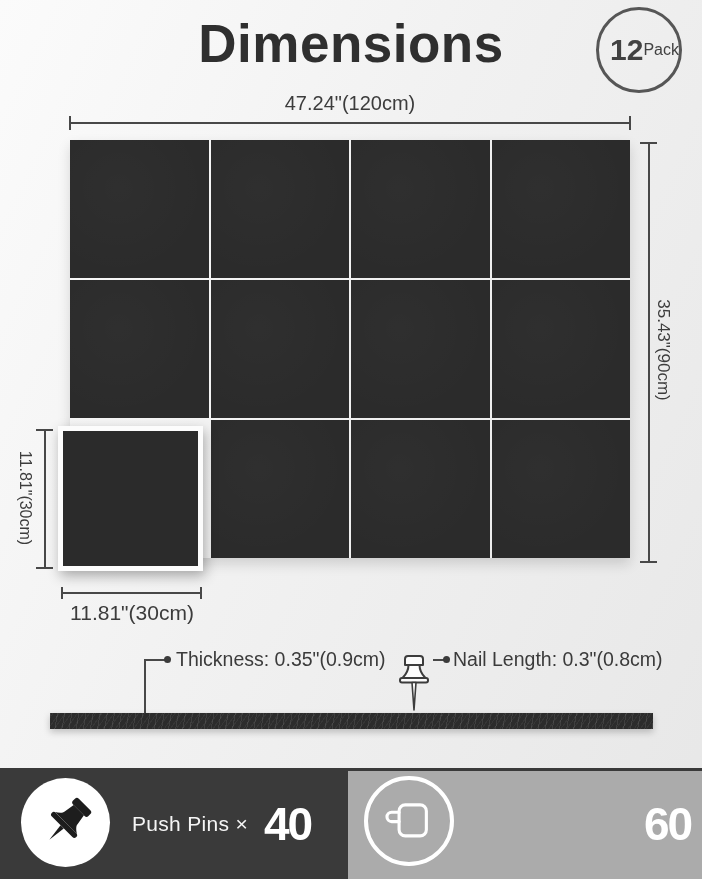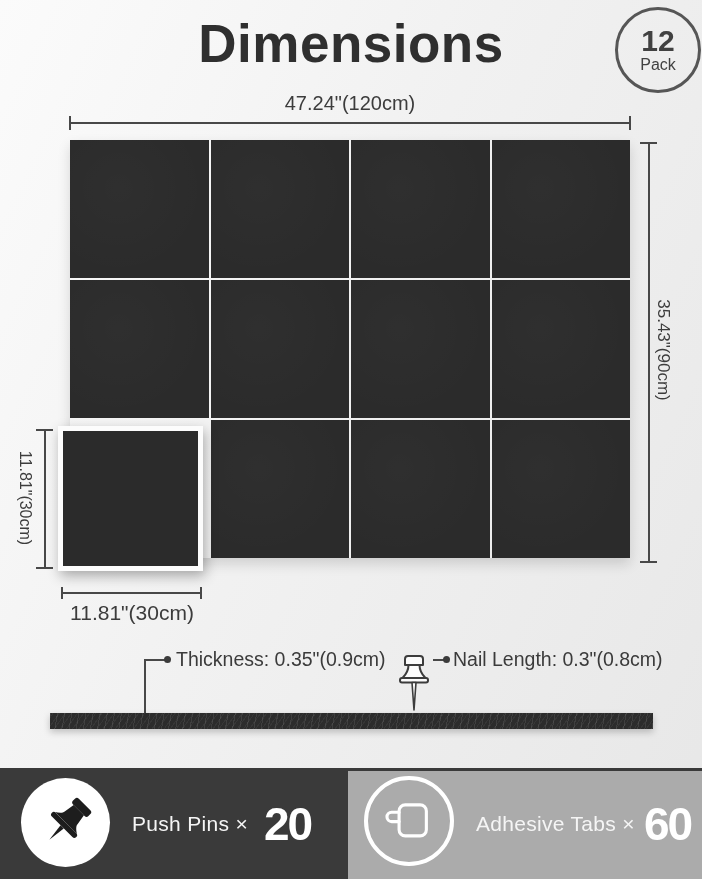--- a/index.html
+++ b/index.html
@@ -6,22 +6,22 @@
   .page{
     position:relative;width:702px;height:879px;overflow:hidden;
     background:linear-gradient(115deg,#fbfbfb 0%,#f1f1f1 45%,#e7e7e7 100%);
     font-family:"Liberation Sans","DejaVu Sans",sans-serif;
     color:#3d3d3d;
   }
   .abs{position:absolute;}
   
   .title{top:13px;left:0;width:100%;text-align:center;font-size:53px;font-weight:600;
     color:#2f2f2f;letter-spacing:.5px;margin:0;}
-  .badge{left:615px;top:7px;width:86px;height:86px;border:3px solid #565656;border-radius:50%;
-    box-sizing:border-box;display:flex;flex-direction:column;align-items:center;justify-content:center;}
+  .badge{left:596px;top:7px;width:86px;height:86px;border:3px solid #565656;border-radius:50%;
+    box-sizing:border-box;display:flex;flex-direction:row;align-items:center;justify-content:flex-end;}
   .badge-count{font-size:30px;font-weight:600;color:#414141;line-height:1;}
   .badge-label{font-size:16px;font-weight:400;color:#414141;line-height:1.15;}
   
   .dline{background:#484848;}
   .dim-label{color:#3c3c3c;}
   .dim-top-label{left:70px;top:92px;width:560px;text-align:center;font-size:20px;}
   .rot{transform:translate(-50%,-50%) rotate(90deg);white-space:nowrap;}
   .dim-right-label{left:663px;top:350px;font-size:17px;}
   .dim-left-label{left:25px;top:498px;font-size:16px;}
   .dim-bottom-label{left:40px;top:601px;width:184px;text-align:center;font-size:21px;}
@@ -131,27 +131,26 @@
       <svg width="58" height="58" viewBox="0 0 64 64">
         <g transform="rotate(45 32 32)" fill="#1d1d1d">
           <rect x="20" y="3" width="24" height="9" rx="3"></rect>
           <path d="M24 12 L40 12 L42 24 C42 27 46 30 49 32 L15 32 C18 30 22 27 22 24 Z"></path>
           <rect x="13" y="32" width="38" height="6" rx="3"></rect>
           <path d="M29.5 38 L32 58 L34.5 38 Z"></path>
         </g>
       </svg>
     </div>
     <div class="footer-label pins-label">Push Pins ×</div>
-    <div class="footer-count pins-count">20</div>
+    <div class="footer-count pins-count">40</div>
 
     <div class="icon-circle tabs-circle">
       <svg width="62" height="62" viewBox="0 0 100 100">
         <g fill="none" stroke="#ffffff" stroke-width="5" stroke-linecap="round" stroke-linejoin="round">
           <rect x="34" y="24" width="44" height="50" rx="10"></rect>
           <path d="M34 36 H22 a7.5 7.5 0 0 0 0 15 H34"></path>
         </g>
       </svg>
     </div>
-    <div class="footer-label tabs-label">Adhesive Tabs ×</div>
     <div class="footer-count tabs-count">60</div>
   </div>
 
 </div>
 
 </body></html>

